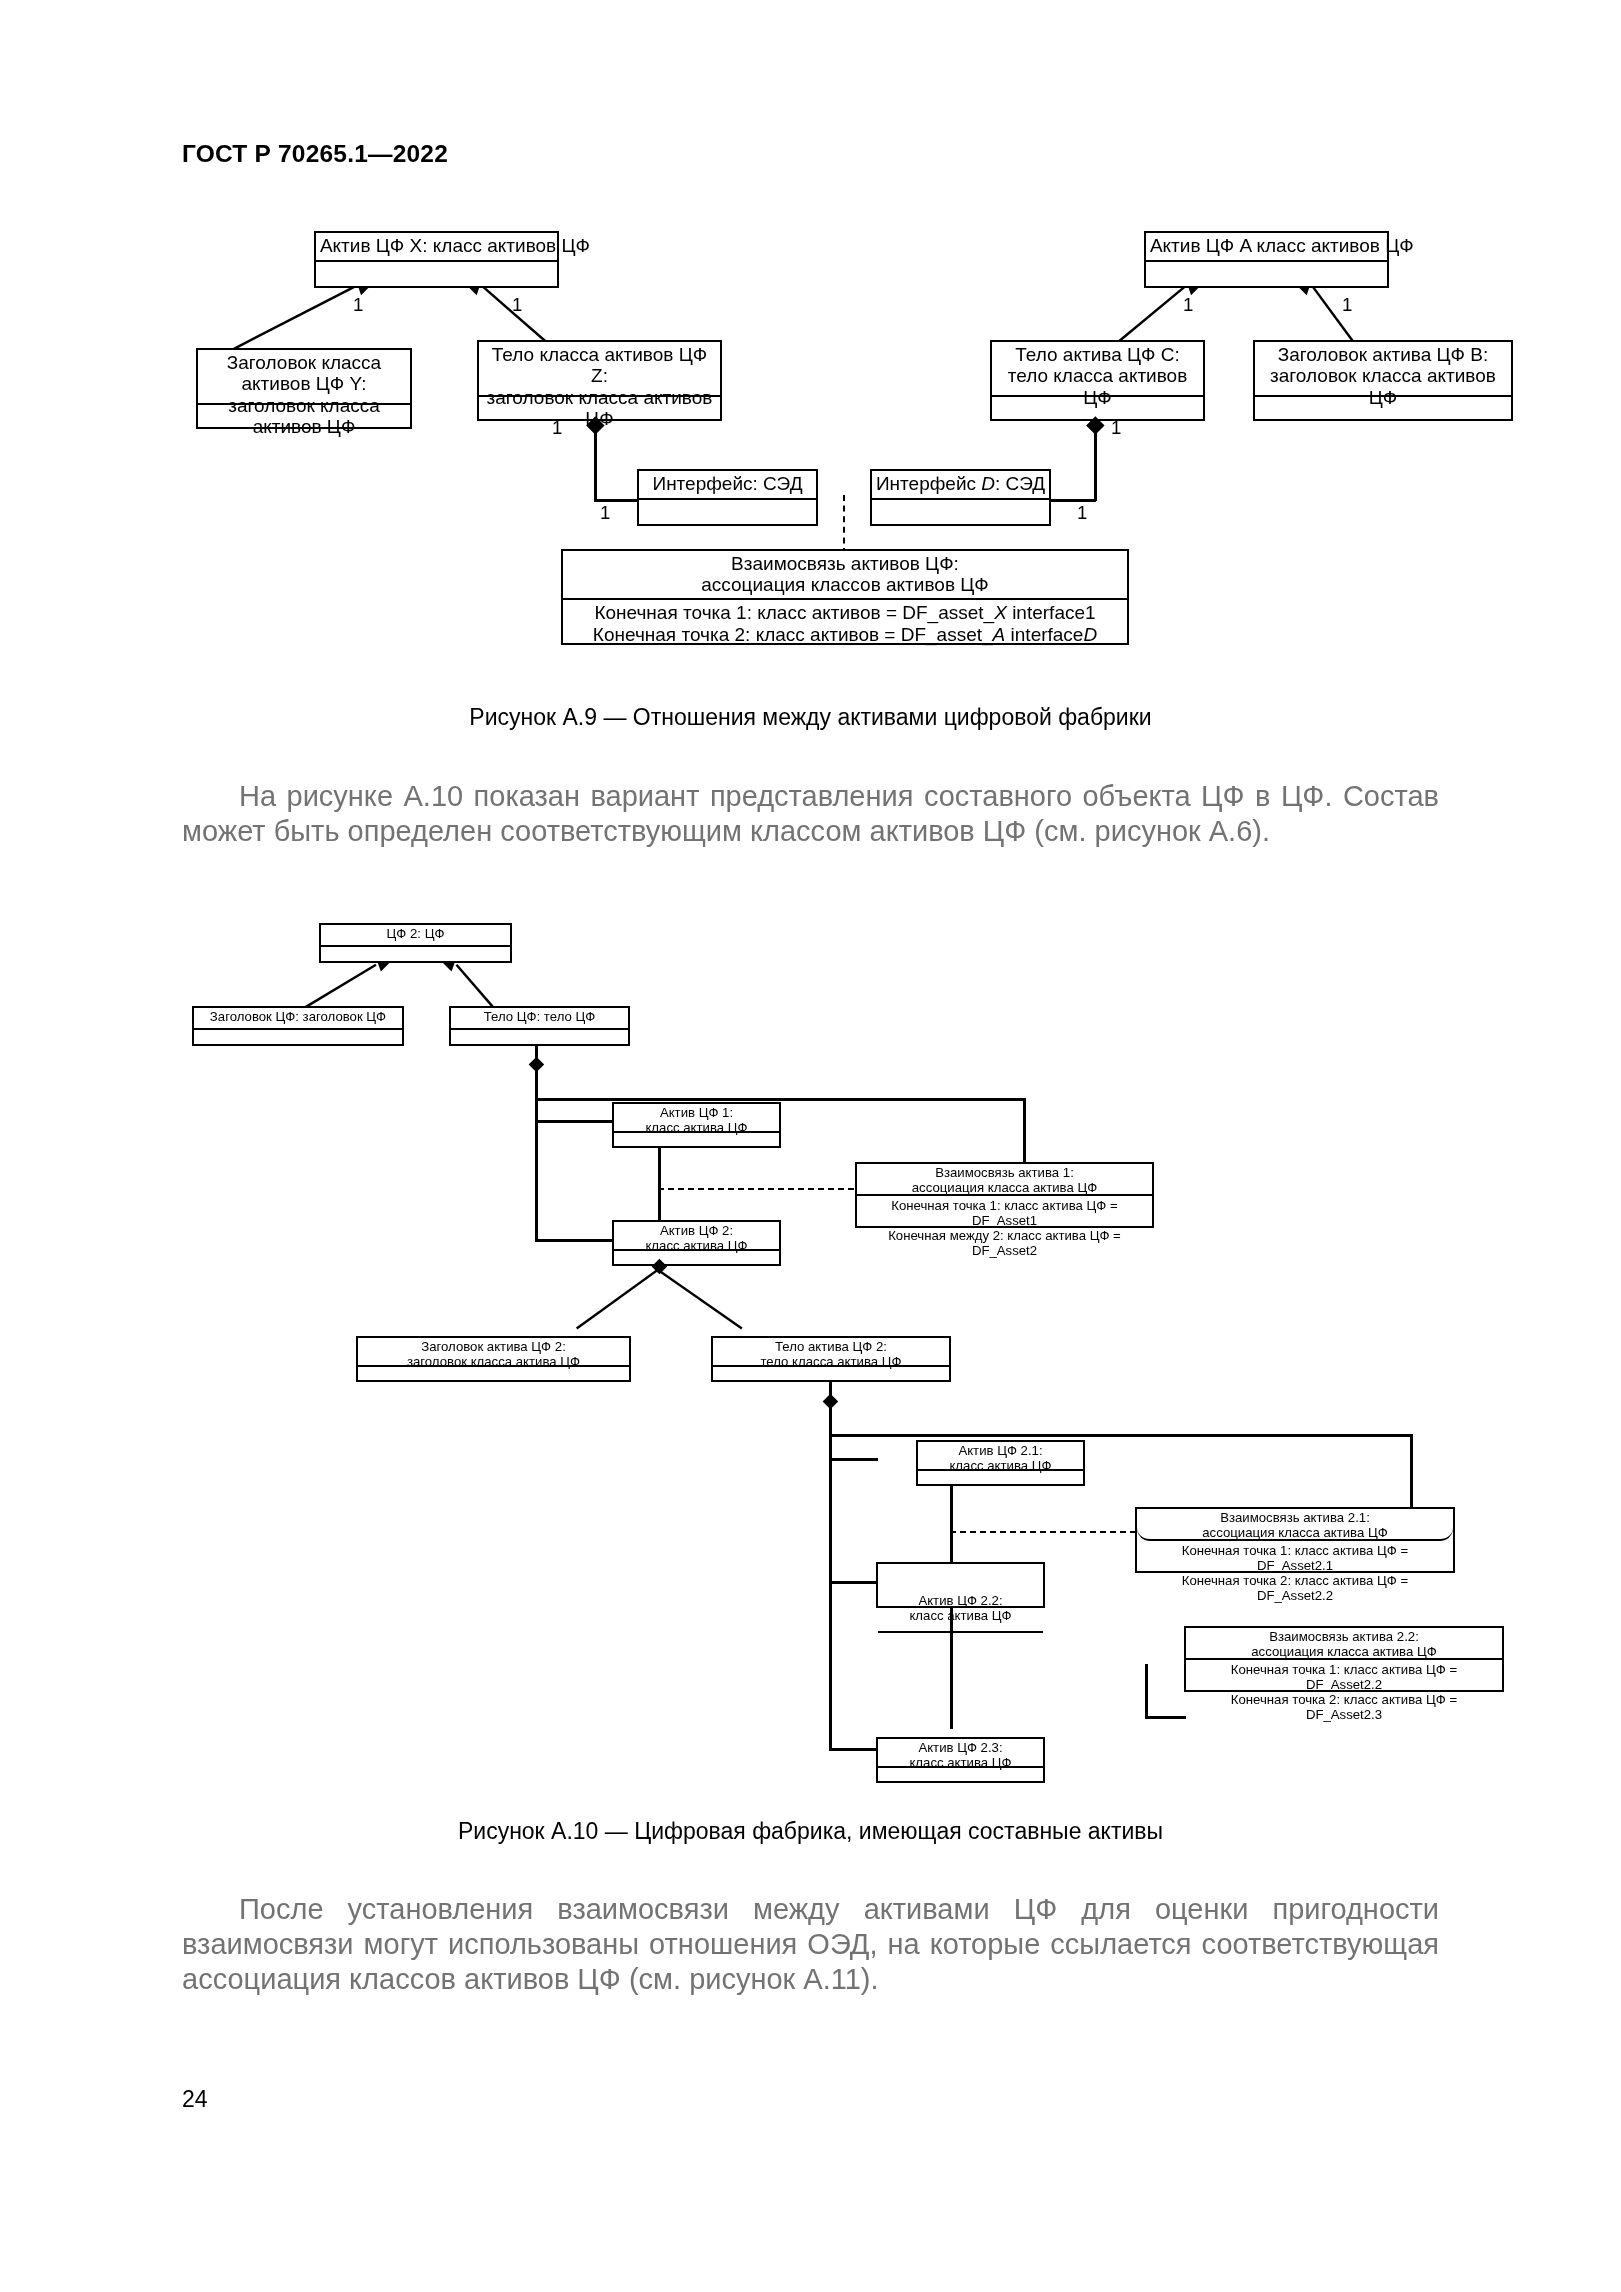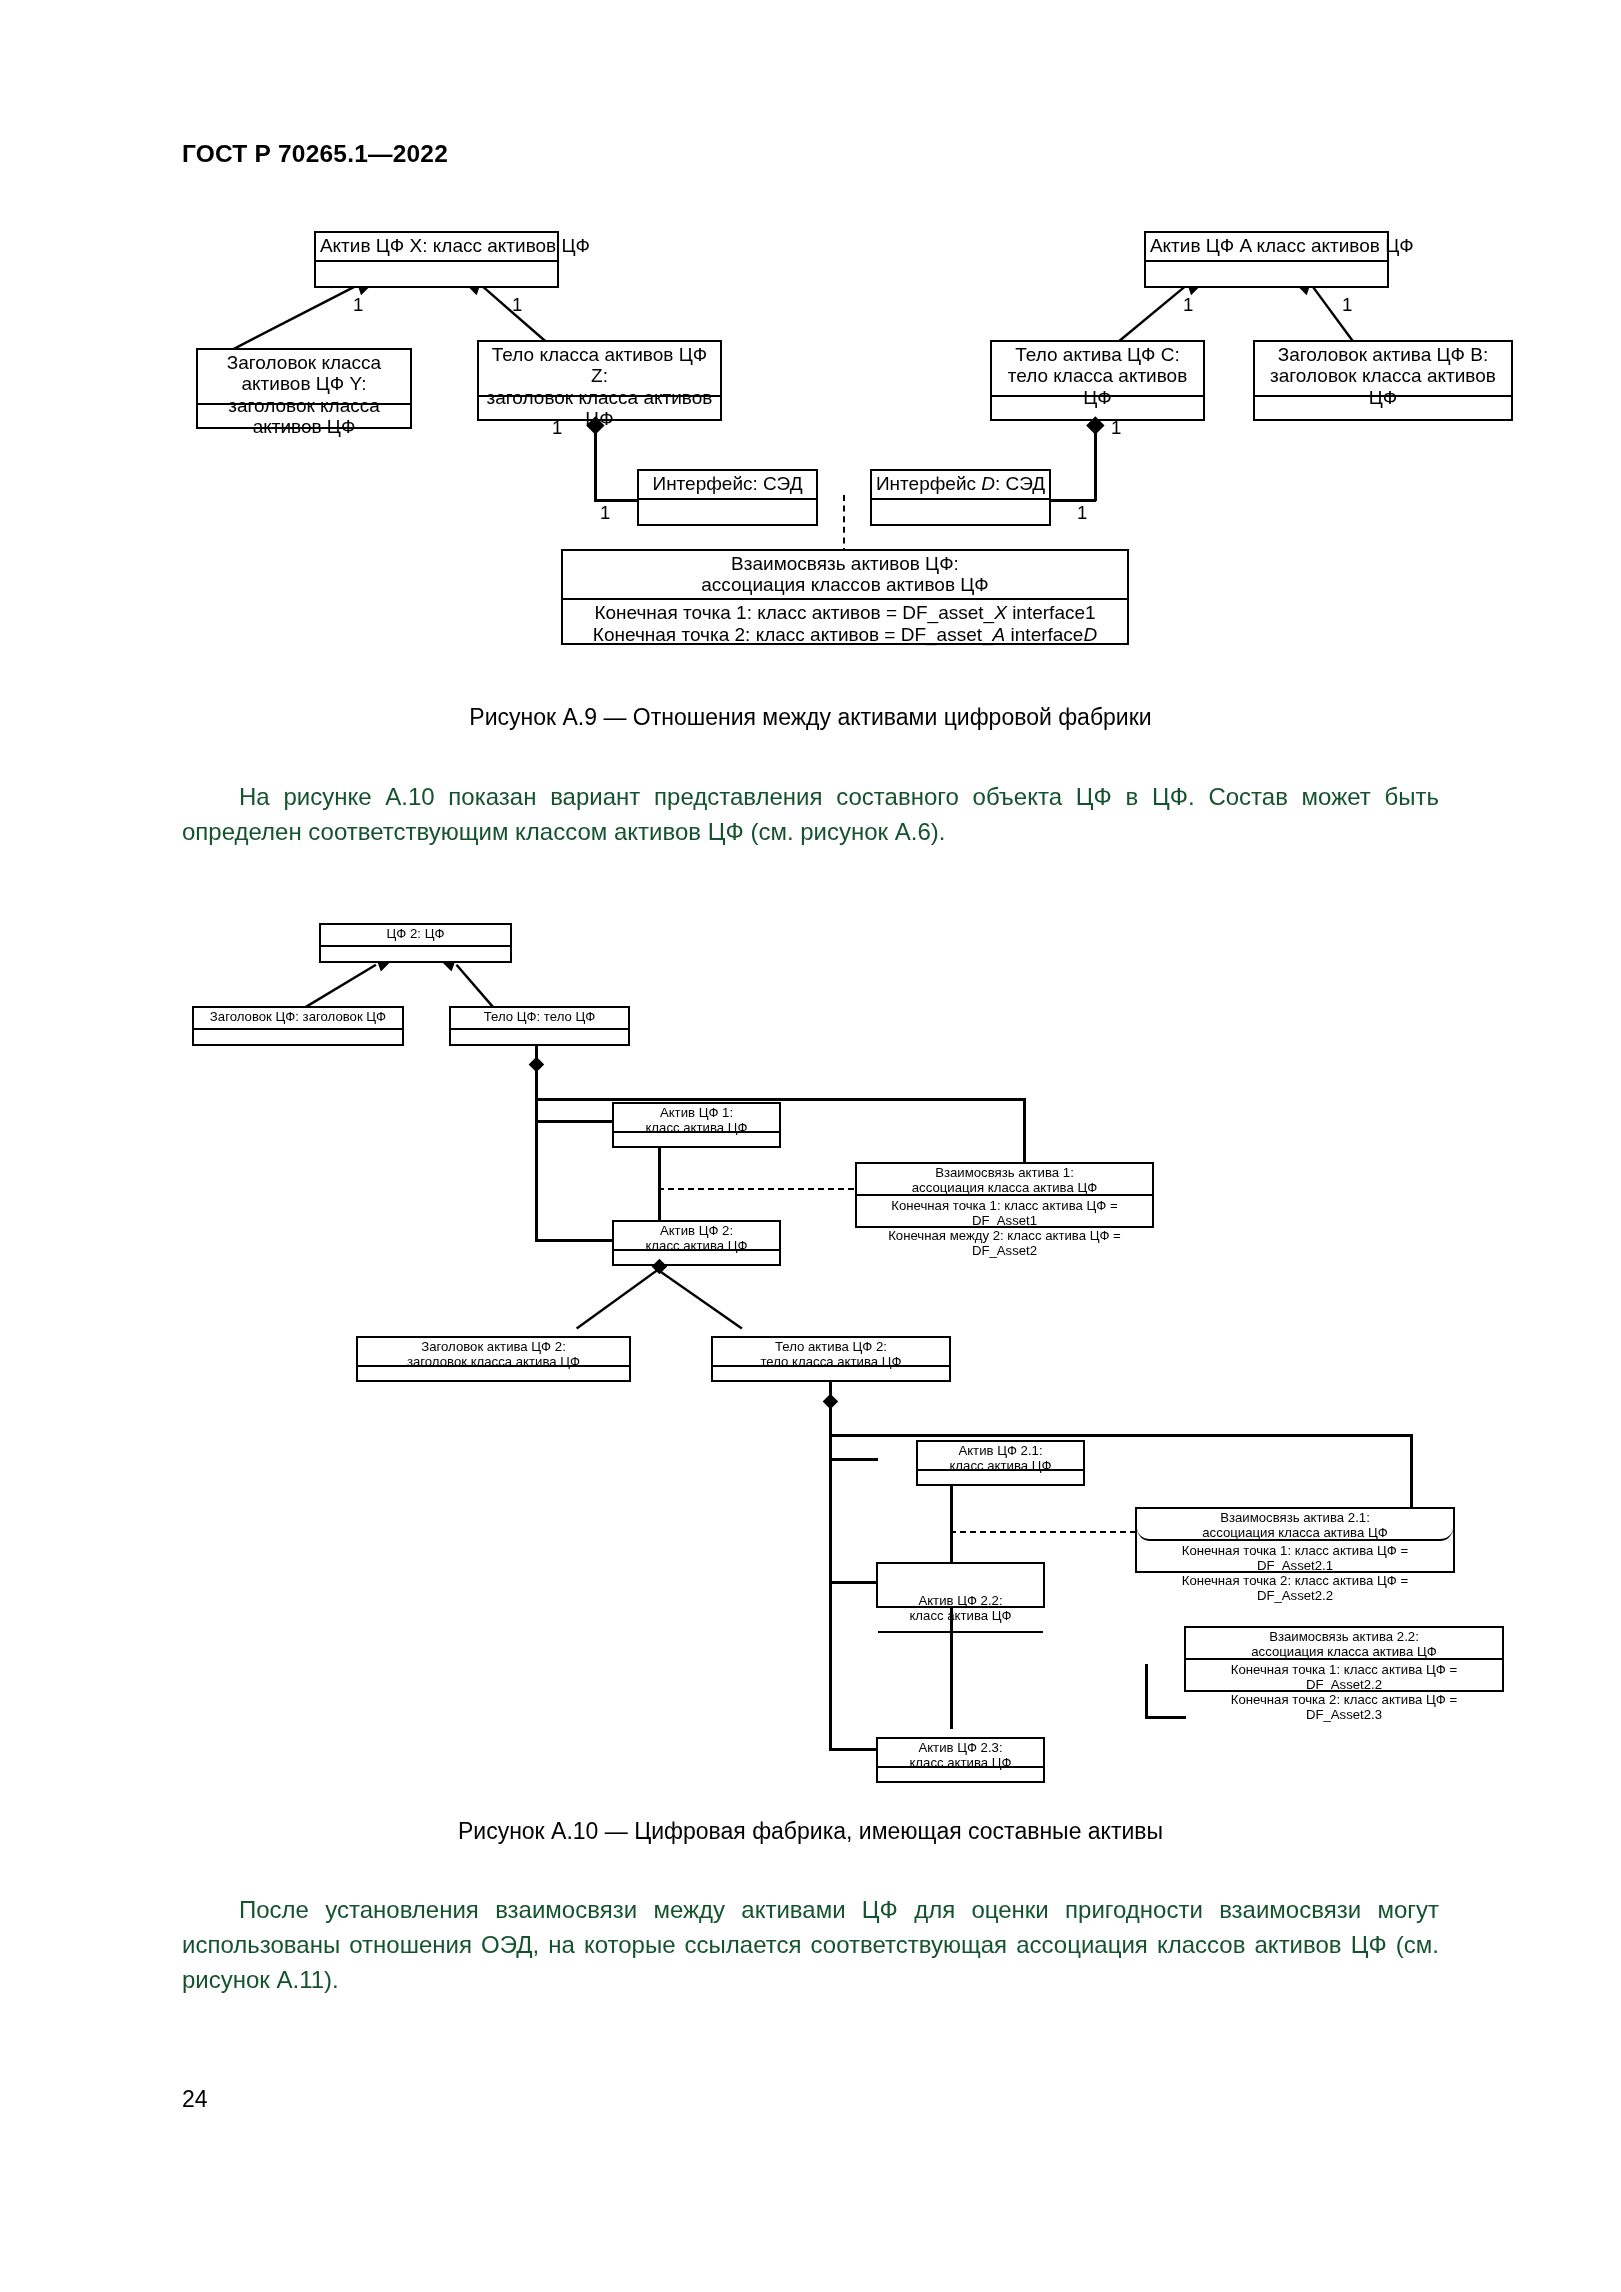--- a/index.html
+++ b/index.html
@@ -28,25 +28,25 @@
     top: 140px;
     font-size: 24.5px;
     font-weight: bold;
     letter-spacing: 0.2px;
     white-space: nowrap;
   }
 
   
   .para {
     position: absolute;
-    font-size: 24px;
+    font-size: 29px;
     line-height: 35px;
     text-align: justify;
     text-justify: inter-word;
-    color: #14532d;
+    color: #737373;
   }
   .para .ind { display: inline-block; width: 57px; }
 
   .fig-caption {
     position: absolute;
     width: 1257px;
     left: 182px;
     text-align: center;
     font-size: 23px;
     white-space: nowrap;

